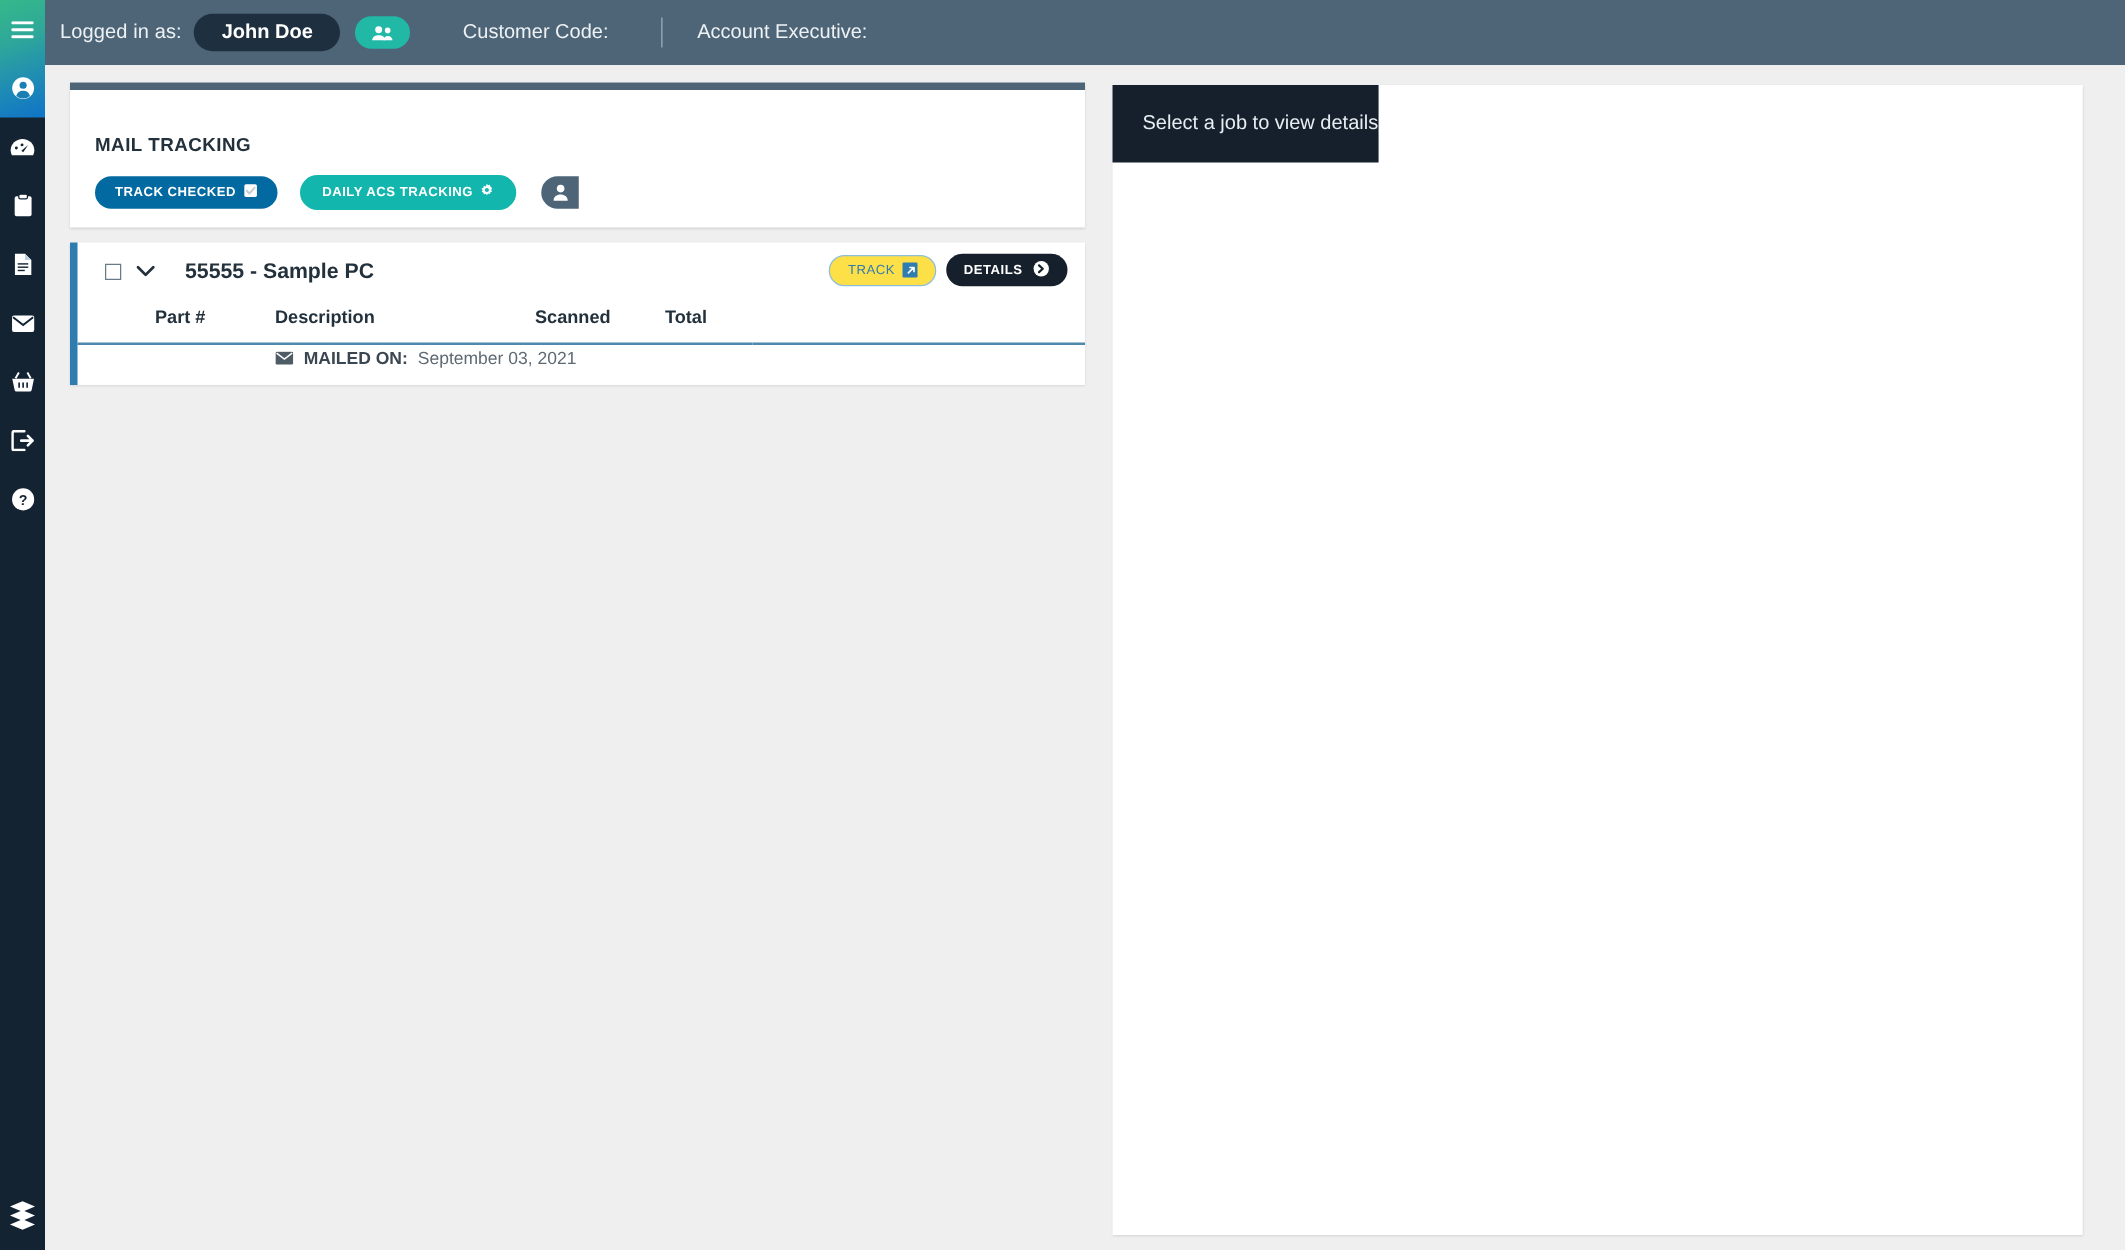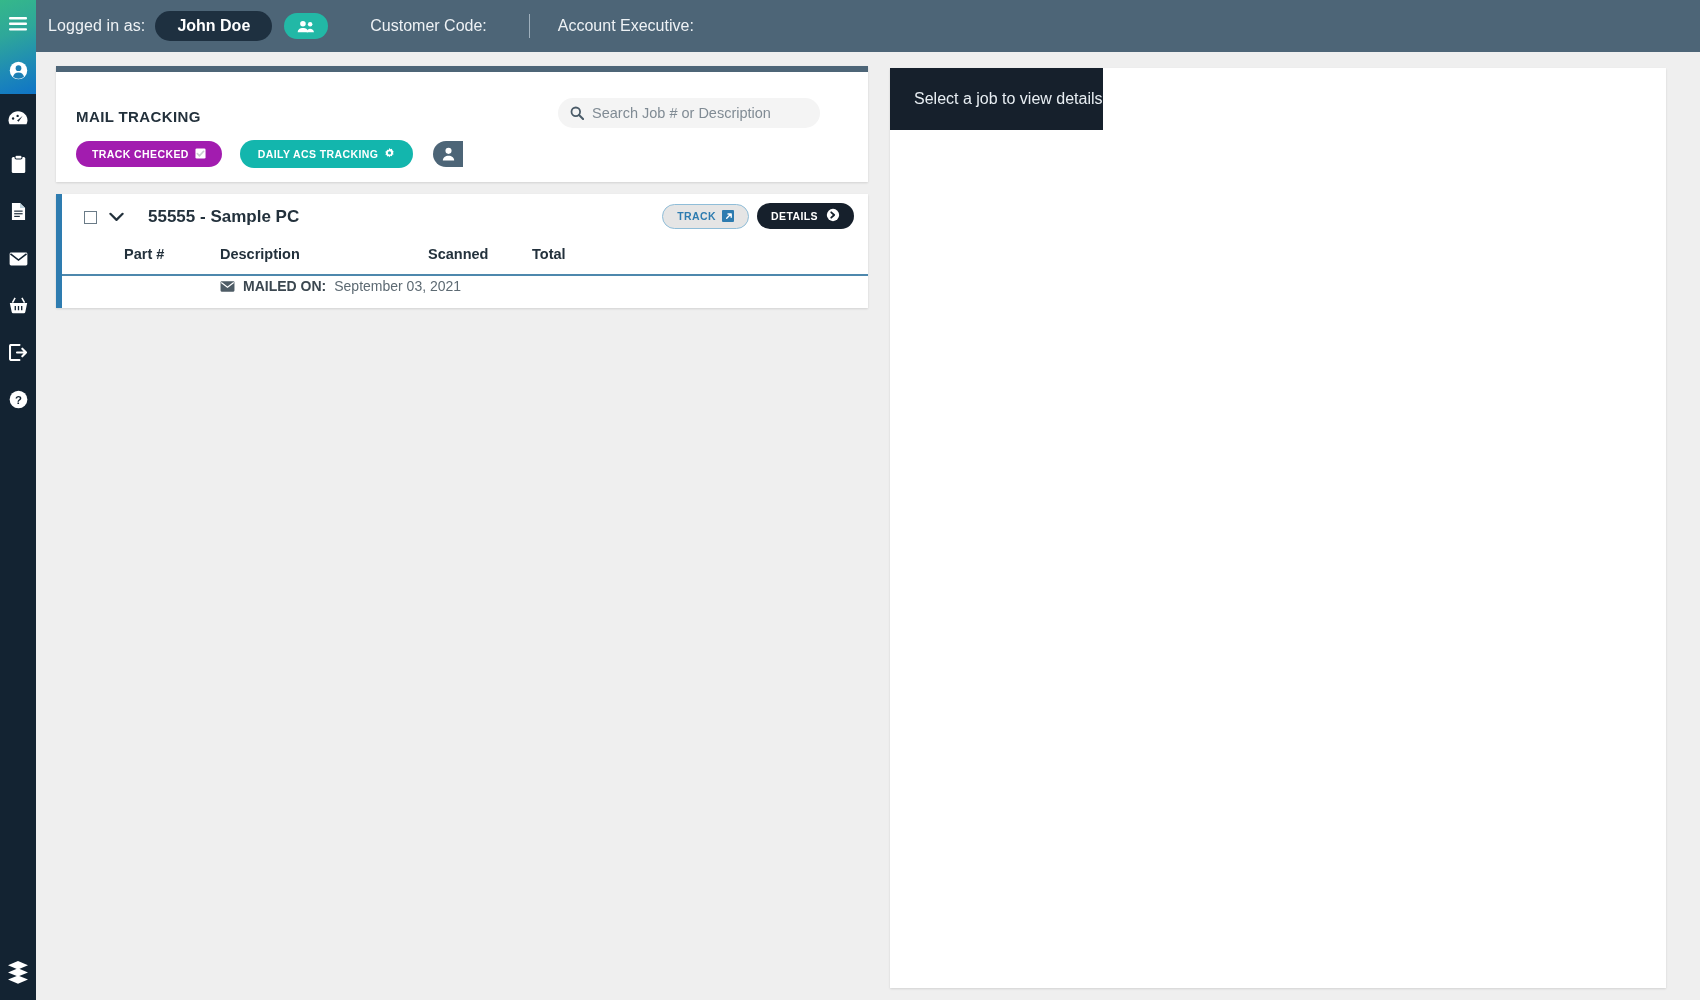--- a/index.html
+++ b/index.html
@@ -98,21 +98,21 @@
     font-family: "Liberation Sans", sans-serif;
     width: 100%;
   }
   .search-job input::placeholder { color: #808b94; }
 
   .btnrow {
     position: absolute; left: 20px; top: 68px;
     display: flex; align-items: center;
   }
   .btn-track-checked {
-    background: #a21caf; color: #ffffff;
+    background: #0369a1; color: #ffffff;
     border: 0; border-radius: 15px;
     height: 26px; padding: 0 16px;
     font-size: 10.5px; font-weight: bold; letter-spacing: .4px;
     font-family: "Liberation Sans", sans-serif;
     display: inline-flex; align-items: center; gap: 6px;
     cursor: pointer;
   }
   .btn-acs {
     margin-left: 18px;
     background: #13b6ad; color: #ffffff;
@@ -170,24 +170,24 @@
   .chev { margin-left: 12px; color: #23313c; display: flex; cursor: pointer; }
   .job-title {
     margin-left: 24px;
     font-size: 17px; font-weight: bold; color: #23313c;
   }
   .job-actions {
     position: absolute; right: 14px; top: 9px;
     display: flex; align-items: center; gap: 8px;
   }
   .btn-track-out {
-    background: #e5e5e5; color: #2e7cb0;
+    background: #fde047; color: #2e7cb0;
     border: 1px solid #8fbdd8; border-radius: 14px;
     height: 25px; padding: 0 14px;
-    font-size: 10.5px; font-weight: bold; letter-spacing: .4px;
+    font-size: 10.5px; font-weight: normal; letter-spacing: .4px;
     font-family: "Liberation Sans", sans-serif;
     display: inline-flex; align-items: center; gap: 6px;
     cursor: pointer;
   }
   .btn-details {
     background: #16202c; color: #ffffff;
     border: 0; border-radius: 14px;
     height: 26px; padding: 0 14px;
     font-size: 10.5px; font-weight: bold; letter-spacing: .4px;
     font-family: "Liberation Sans", sans-serif;
@@ -342,29 +342,20 @@
     <span class="tb-div"></span>
     <span class="tb-sec2">Account Executive:</span>
   </header>
 
   <section class="left-col">
 
     <div class="card">
       <div class="card-head">
         <div class="page-title">MAIL TRACKING</div>
 
-        <div class="search-job">
-          <span class="mag">
-            <svg width="14" height="14" viewBox="0 0 15 15" fill="none">
-              <circle cx="6.2" cy="6.2" r="4.6" stroke="#4a5b68" stroke-width="1.9"></circle>
-              <path d="M9.7 9.7 14 14" stroke="#4a5b68" stroke-width="2.2" stroke-linecap="round"></path>
-            </svg>
-          </span>
-          <input type="text" placeholder="Search Job # or Description" style="">
-        </div>
 
         <div class="btnrow">
           <button class="btn-track-checked">
             <span>TRACK CHECKED</span>
             <span>
               <svg width="11" height="11" viewBox="0 0 12 12" fill="none">
                 <rect x="0.5" y="0.5" width="11" height="11" rx="1.4" fill="#fff"></rect>
                 <path d="M2.6 6.2 4.9 8.5 9.4 3.6" stroke="#c9cdd0" stroke-width="1.8" stroke-linecap="round" stroke-linejoin="round"></path>
               </svg>
             </span>

